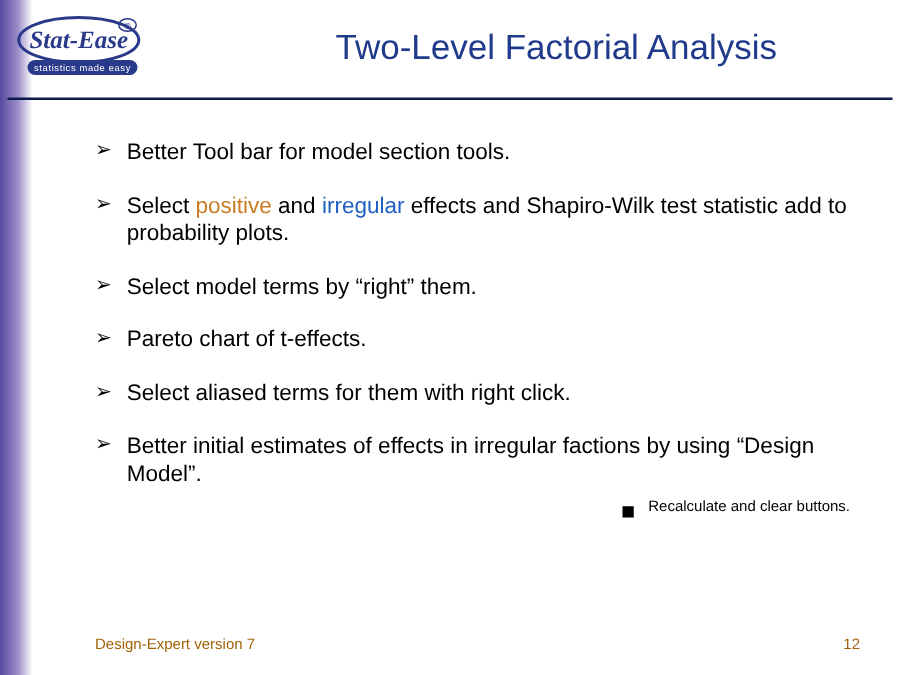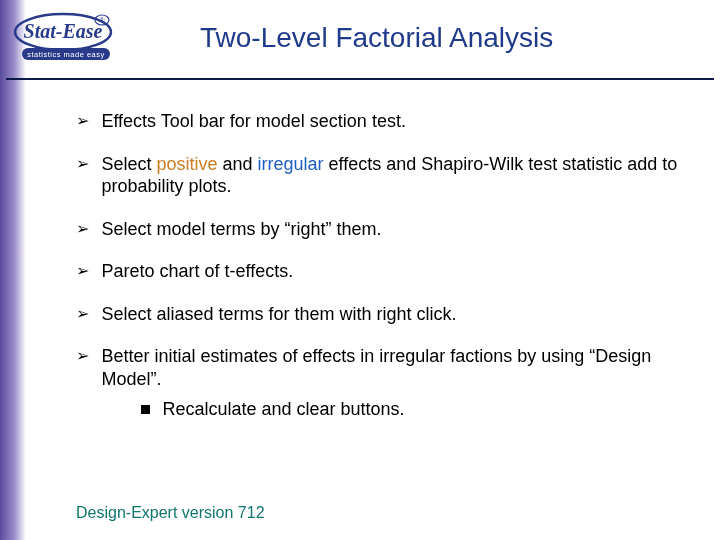--- a/index.html
+++ b/index.html
@@ -17,20 +17,21 @@
   }
   .logo {
     position: absolute;
     top: 8px; left: 8px;
     width: 120px; height: 58px;
   }
   .logo svg { width: 100%; height: 100%; }
   .title-area {
     position: absolute;
     top: 22px; left: 140px; right: 30px;
+    text-align: center;
     padding-left: 60px;
   }
   .title {
     color: #1f3a8a;
     font-size: 28px;
     font-weight: 400;
   }
   .rule {
     position: absolute;
     top: 78px; left: 6px; right: 6px;
@@ -57,35 +58,36 @@
     font-size: 16px;
     line-height: 1.35;
   }
   .bul .text { flex: 1 1 auto; }
   .pos { color: #c97d23; text-align: right; }
   .neg { color: #1f5fc4; }
   .sub {
     display: flex;
     align-items: flex-start;
     margin: 8px 0 0 40px;
-    font-size: 18px;
+    font-size: 12px;
+    justify-content: flex-end;
   }
   .sub .sq {
     flex: 0 0 auto;
     width: 9px; height: 9px;
     background: #000;
     margin: 7px 12px 0 0;
   }
   .footer {
     position: absolute;
     bottom: 18px; left: 76px; right: 32px;
     display: flex;
-    justify-content: flex-start;
-    font-size: 16px;
-    color: #0f766e;
+    justify-content: space-between;
+    font-size: 12px;
+    color: #a16207;
   }
 </style>
 </head>
 <body>
 
 <div class="side-stripe"></div>
 
 <div class="logo">
   <svg viewBox="0 0 120 58">
     <ellipse cx="55" cy="24" rx="48" ry="18" fill="none" stroke="#2a3a8a" stroke-width="2.4"></ellipse>
@@ -100,21 +102,21 @@
 <div class="title-area">
   <div class="title">Two-Level Factorial Analysis</div>
 </div>
 
 <div class="rule"></div>
 
 <div class="content">
 
   <div class="bul">
     <span class="marker">➢</span>
-    <span class="text">Effects Tool bar for model section test.</span>
+    <span class="text">Better Tool bar for model section tools.</span>
   </div>
 
   <div class="bul">
     <span class="marker">➢</span>
     <span class="text">
       <span>Select </span><span class="pos">positive</span><span> and </span><span class="neg">irregular</span><span> effects and Shapiro-Wilk test statistic add to probability plots.</span>
     </span>
   </div>
 
   <div class="bul">

